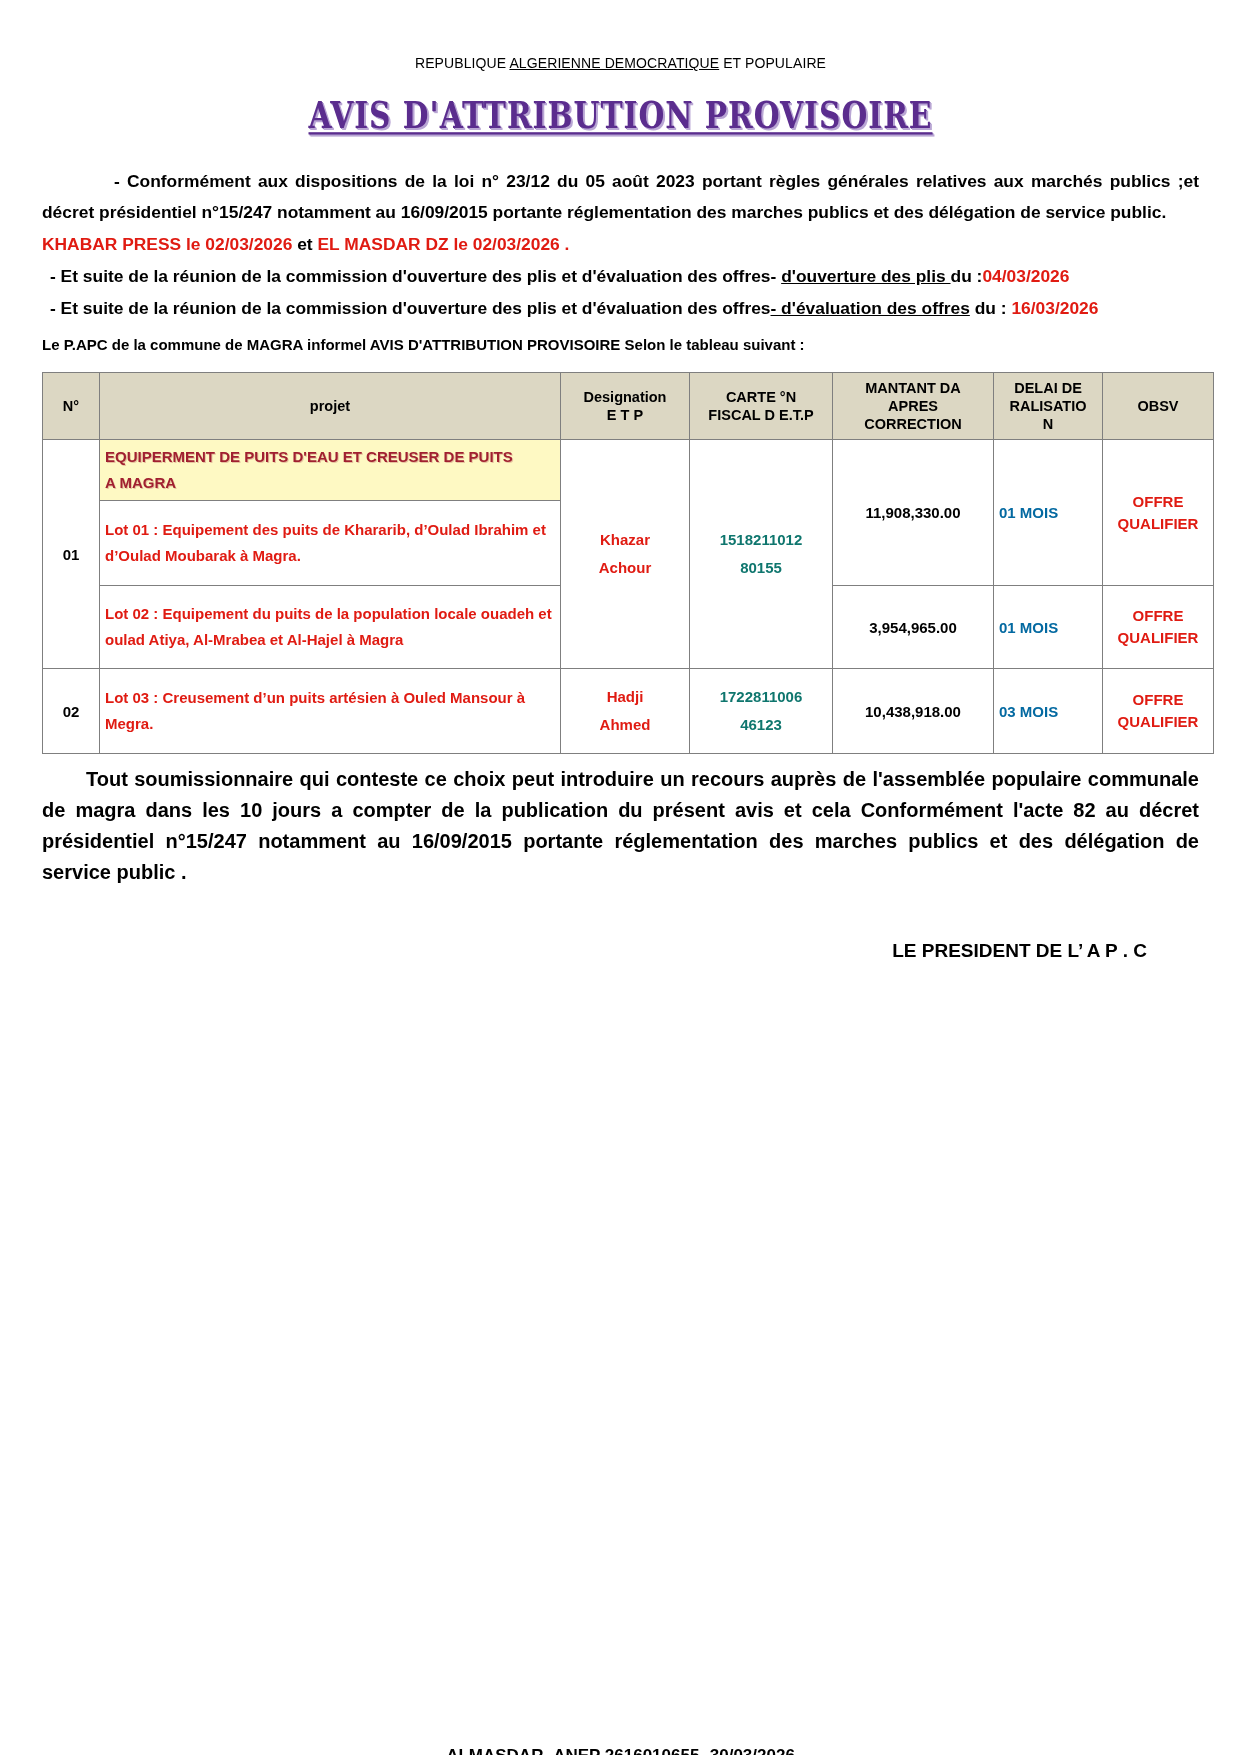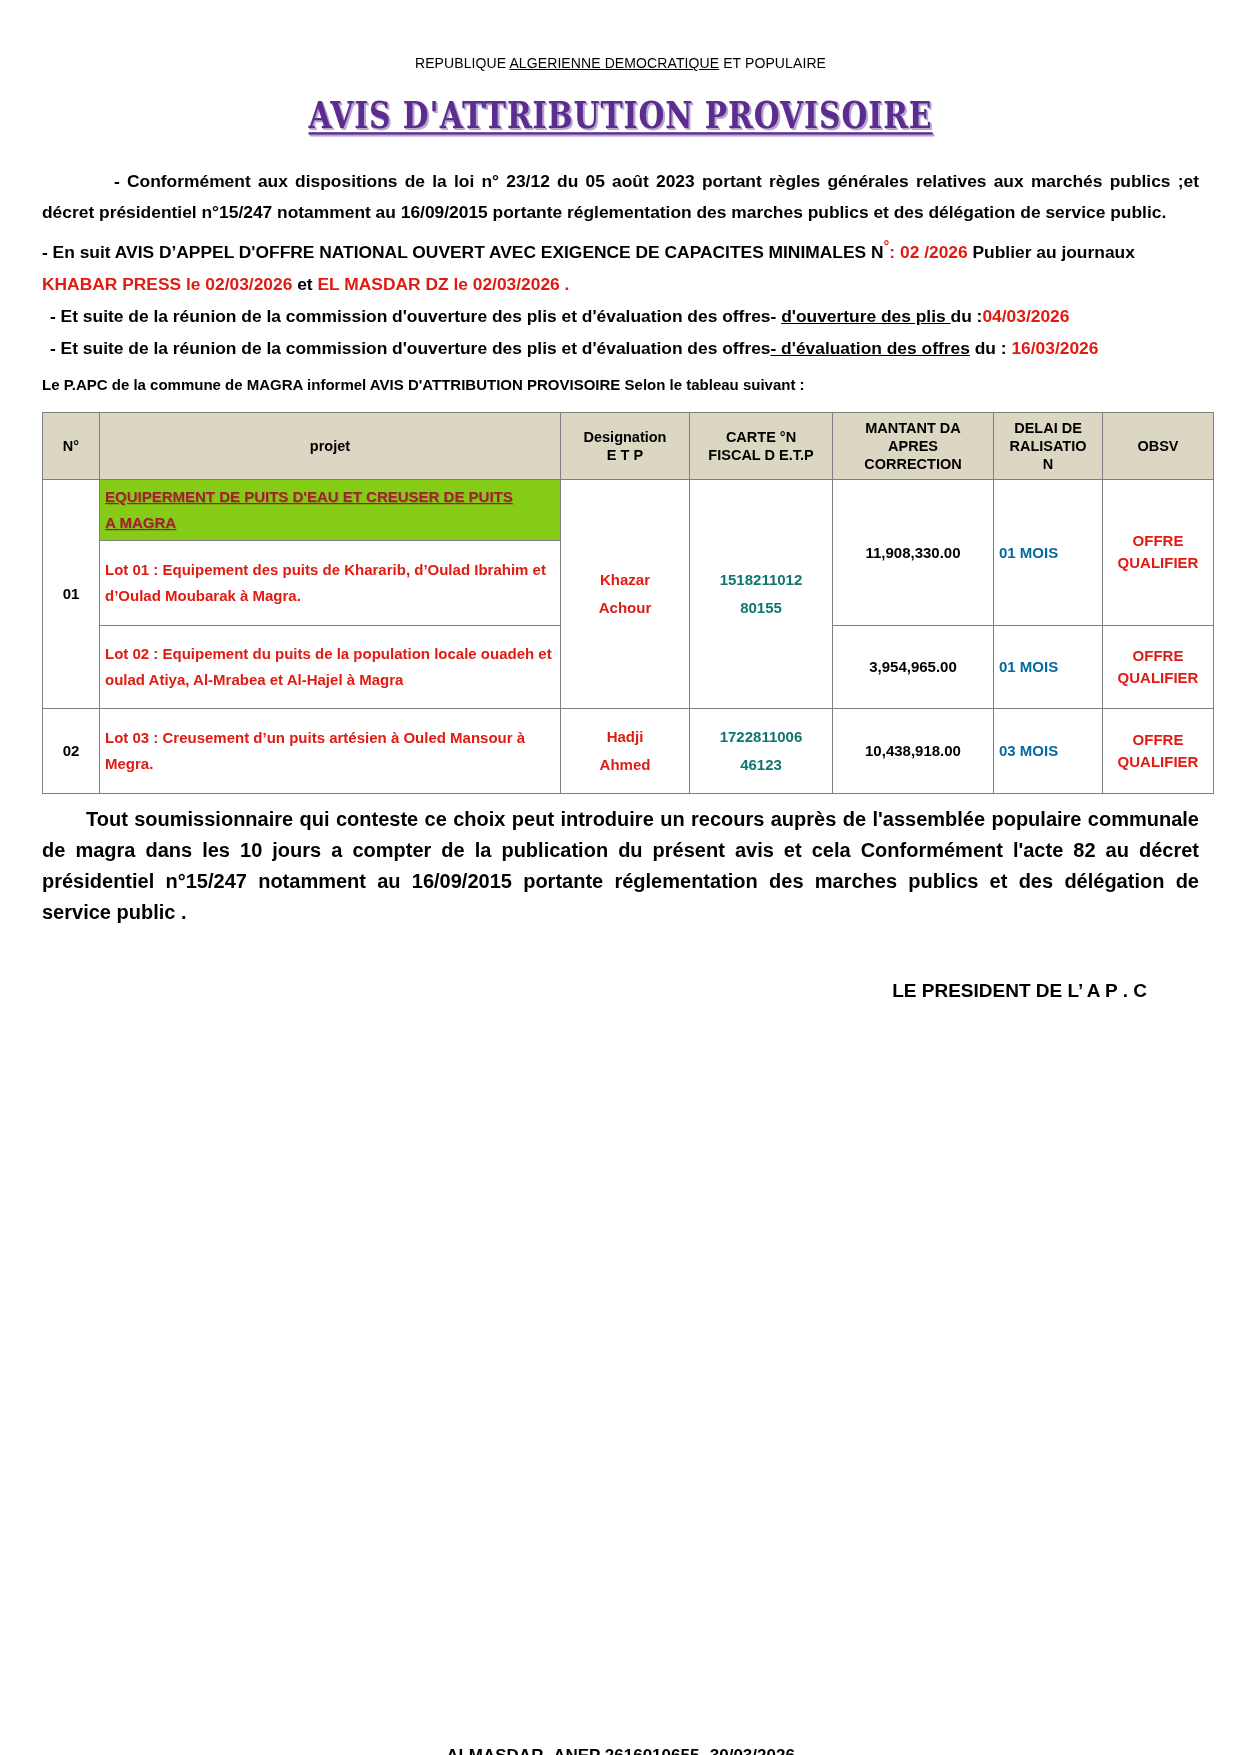--- a/index.html
+++ b/index.html
@@ -110,23 +110,22 @@
   th.c-mant { width: 150px; }
   th.c-delai { width: 98px; }
   th.c-obsv { width: 100px; }
 
   td.no-cell {
     text-align: center;
     font-size: 14px;
     color: #000;
   }
   td.proj-title {
-    background: #84cc16;
+    background: #fef9c3;
     color: #a02030;
-    text-decoration: underline;
     font-size: 16.6px;
     line-height: 26px;
     padding: 5px 7px;
     text-shadow: 1px 1px 0 rgba(160,32,48,.25);
   }
   td.lot {
     color: #e01b12;
     font-size: 16.4px;
     line-height: 26px;
     padding: 7px 8px;
@@ -192,21 +191,20 @@
 
   <div class="republic"><span>REPUBLIQUE </span><span class="u">ALGERIENNE DEMOCRATIQUE</span><span> ET POPULAIRE</span></div>
 
 
   <div class="avis-title">AVIS D'ATTRIBUTION PROVISOIRE</div>
 
   <div class="body-text">
 
     <div class="p1">- Conformément aux dispositions de la loi n° 23/12 du 05 août 2023 portant règles générales relatives aux marchés publics ;et  décret  présidentiel  n°15/247 notamment  au 16/09/2015 portante  réglementation des marches publics et des délégation de service public.</div>
 
-    <div class="p2"><span>- En suit AVIS D’APPEL D'OFFRE NATIONAL OUVERT AVEC EXIGENCE DE CAPACITES MINIMALES N</span><sup class="red">°</sup><span class="red">: 02 /2026</span><span> Publier au journaux</span></div>
 
 
     <div class="p4"><span class="red">KHABAR PRESS le 02/03/2026</span><span>  et  </span><span class="red">EL MASDAR DZ le 02/03/2026 .</span></div>
 
     <div class="p3 lead-dash"><span>- Et suite de la réunion de la commission d'ouverture des plis et d'évaluation des offres- </span><span class="u">d'ouverture des plis </span><span>du :</span><span class="red">04/03/2026</span></div>
 
     <div class="p3 lead-dash"><span>- Et suite de la réunion de la commission d'ouverture des plis et d'évaluation des offres</span><span class="u">- d'évaluation des offres</span><span> du : </span><span class="red">16/03/2026</span></div>
 
     <div class="small-line">Le P.APC  de la commune de MAGRA informel AVIS D'ATTRIBUTION PROVISOIRE Selon le tableau suivant :</div>
   </div>

